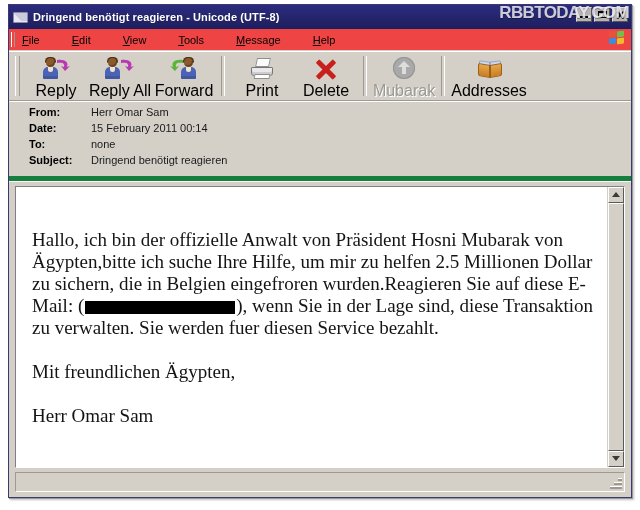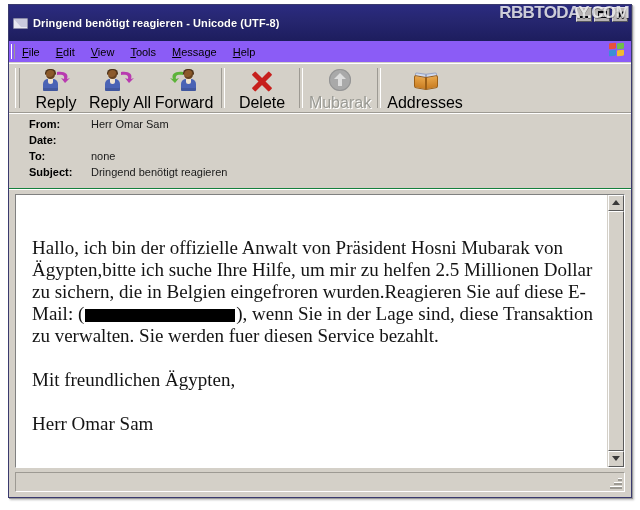--- a/index.html
+++ b/index.html
@@ -34,21 +34,21 @@
     background: #d4d0c8;
     border: 1px solid #3a3a6e;
     box-sizing: border-box;
     box-shadow: 1px 1px 0 #9a9a9a, 2px 2px 2px rgba(0,0,0,.25);
     display: flex;
     flex-direction: column;
   }
 
   
   #titlebar {
-    height: 36px;
+    height: 24px;
     background: linear-gradient(to bottom, #2b2b80 0%, #26266f 45%, #1d1d5e 100%);
     display: flex;
     align-items: center;
     padding: 0 2px 0 4px;
     flex: none;
     position: relative;
     box-sizing: border-box;
   }
   #titlebar .tb-icon {
     width: 15px; height: 14px;
@@ -122,27 +122,28 @@
     letter-spacing: -0.6px;
     color: rgba(255,255,255,0.78);
     text-shadow: 0 1px 0 rgba(0,0,0,.35);
     pointer-events: none;
     white-space: nowrap;
   }
 
   
   #menubar {
     height: 21px;
-    background: #8b5cf6;
+    background: #ef4444;
     display: flex;
     align-items: center;
     padding-left: 4px;
     flex: none;
     border-bottom: 1px solid #d4d0c8;
     position: relative;
+    gap: 16px;
   }
   #menubar:before{
     content:"";
     position:absolute; left:2px; top:3px; bottom:3px;
     border-left:1px solid #ffffff;
     border-right:1px solid #9d9a93;
     width:2px;
   }
   .menu-item {
     font-size: 11px;
@@ -301,21 +302,21 @@
   .winflag .q1 { left:0; top:0; background:#e8513a; transform: skewY(-8deg); }
   .winflag .q2 { left:8px; top:0; background:#6fbf4b; transform: skewY(-8deg); }
   .winflag .q3 { left:0; top:7px; background:#3b8ed6; transform: skewY(-8deg); }
   .winflag .q4 { left:8px; top:7px; background:#f2bb2e; transform: skewY(-8deg); }
 
   
   #headerfields {
     background: #d4d0c8;
     padding: 5px 0 6px 0;
     flex: none;
-    border-bottom: 1px solid #15803d;
+    border-bottom: 5px solid #15803d;
     box-shadow: 0 1px 0 #ffffff;
   }
   .hrow {
     display: flex;
     align-items: baseline;
     height: 16px;
     padding-left: 20px;
   }
   .hlabel {
     width: 62px;
@@ -526,20 +527,30 @@
             <svg width="15" height="14" viewBox="0 0 15 14">
                 <path d="M14 2 C6 1 2 4 4 9 L1 8 L6 13 L10 8 L7 9 C6 5 9 4 14 5 Z" fill="#5cb33a"></path>
               </svg>
           </span>
         </span>
         <span class="tlabel">Forward</span>
       </div>
 
       <span class="tsep"></span>
 
+      <div class="tbtn">
+        <span class="glyph">
+          <span class="printer">
+              <span class="paper-out"></span>
+              <span class="chassis"></span>
+              <span class="tray"></span>
+            </span>
+        </span>
+        <span class="tlabel">Print</span>
+      </div>
 
       <div class="tbtn">
         <span class="glyph">
           <span class="xmark">
               <i class="a"></i>
               <i class="b"></i>
             </span>
         </span>
         <span class="tlabel">Delete</span>
       </div>
@@ -572,20 +583,21 @@
       </div>
     </div>
 
     <div id="headerfields">
       <div class="hrow">
         <span class="hlabel">From:</span>
         <span class="hvalue">Herr Omar Sam</span>
       </div>
       <div class="hrow">
         <span class="hlabel">Date:</span>
+        <span class="hvalue">15 February 2011 00:14</span>
       </div>
       <div class="hrow">
         <span class="hlabel">To:</span>
         <span class="hvalue">none</span>
       </div>
       <div class="hrow">
         <span class="hlabel">Subject:</span>
         <span class="hvalue">Dringend benötigt reagieren</span>
       </div>
     </div>

